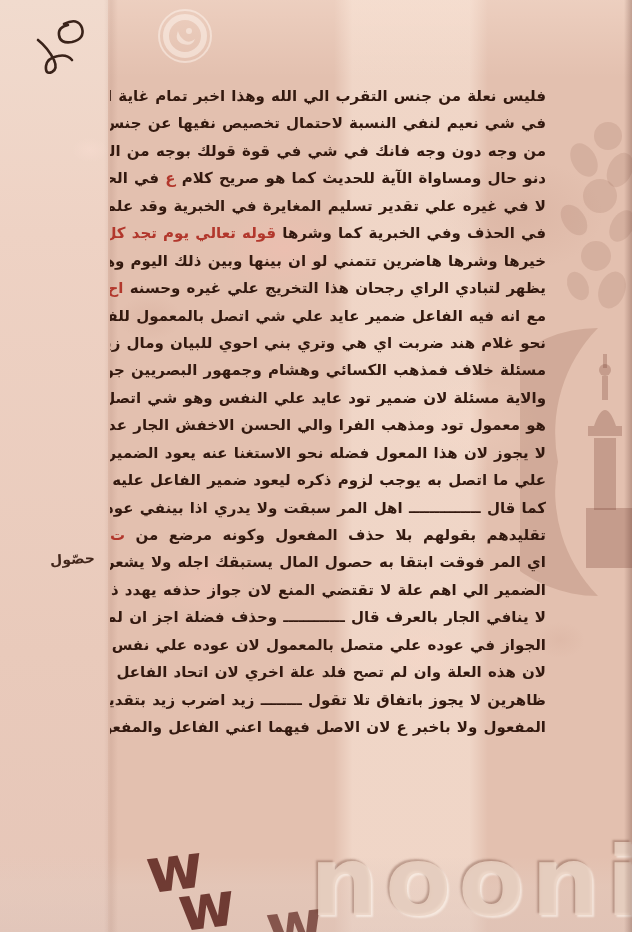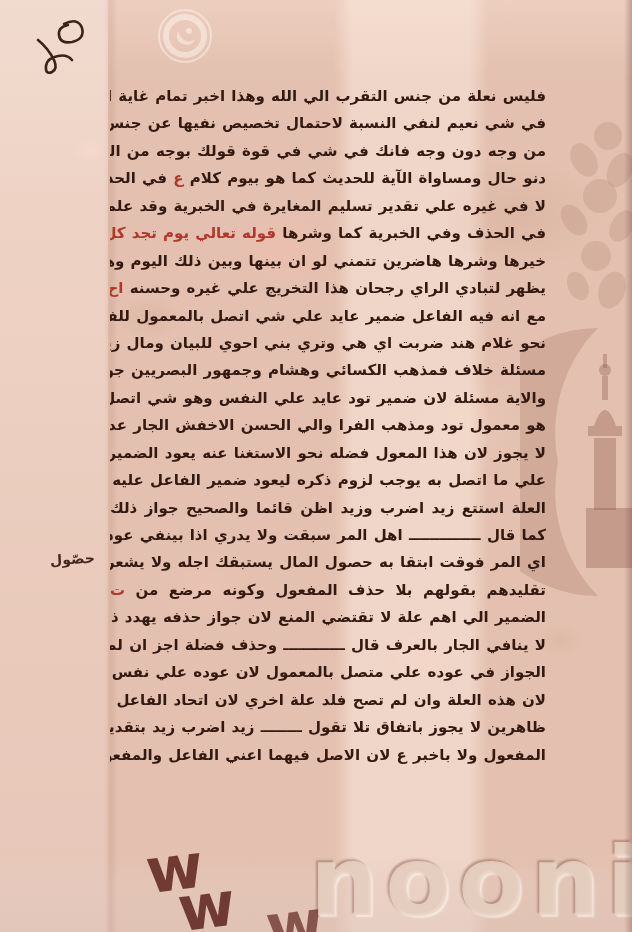--- a/index.html
+++ b/index.html
@@ -132,36 +132,35 @@
   </g>
   <text x="4" y="78" font-size="10" fill="transparent">٥</text>
 </svg>
 
 <div class="margin-note">حصّول</div>
 
 <div class="text-block" id="text-block">
     <div class="ms-line"><span class="ink">فليس نعلة من جنس التقرب الي الله وهذا اخبر تمام غاية التمام وقوله</span></div>
     <div class="ms-line"><span class="ink">في شي نعيم لنفي النسبة لاحتمال تخصيص نفيها عن جنس التقرب</span></div>
     <div class="ms-line"><span class="ink">من وجه دون وجه فانك في شي في قوة قولك بوجه من الوجوه وهو لا</span></div>
-    <div class="ms-line"><span class="ink">دنو حال ومساواة الآية للحديث كما هو بيوم كلام</span> <span class="red">ع</span> <span class="ink">في الحذفـــــــ</span></div>
+    <div class="ms-line"><span class="ink">دنو حال ومساواة الآية للحديث كما هو صريح كلام</span> <span class="red">ع</span> <span class="ink">في الحذفـــــــ</span></div>
     <div class="ms-line"><span class="ink">لا في غيره علي تقدير تسليم المغايرة في الخبرية وقد علمت انهما سوا</span></div>
     <div class="ms-line"><span class="ink">في الحذف وفي الخبرية كما وشرها</span> <span class="red">قوله تعالي يوم تجد كل نفس</span> </div>
     <div class="ms-line"><span class="ink">خيرها وشرها هاضرين تتمني لو ان بينها وبين ذلك اليوم وهو</span></div>
     <div class="ms-line"><span class="ink">يظهر لتبادي الراي رجحان هذا التخريج علي غيره وحسنه</span> <span class="red">اح</span> </div>
     <div class="ms-line"><span class="ink">مع انه فيه الفاعل ضمير عايد علي شي اتصل بالمعمول للفعل</span></div>
     <div class="ms-line"><span class="ink">نحو غلام هند ضربت اي هي وتري بني احوي للبيان ومال زيد اجد وهي</span></div>
     <div class="ms-line"><span class="ink">مسئلة خلاف فمذهب الكسائي وهشام وجمهور البصريين جوازه</span></div>
     <div class="ms-line"><span class="ink">والاية مسئلة لان ضمير تود عايد علي النفس وهو شي اتصل بيوم الذي</span></div>
     <div class="ms-line"><span class="ink">هو معمول تود ومذهب الفرا والي الحسن الاخفش الجار عدا وصله</span></div>
     <div class="ms-line"><span class="ink">لا يجوز لان هذا المعول فضله نحو الاستغنا عنه يعود الضمير</span></div>
     <div class="ms-line"><span class="ink">علي ما اتصل به يوجب لزوم ذكره ليعود ضمير الفاعل عليه ولهذه</span></div>
-    <div class="ms-line"><span class="ink">العلة استتع زيد اضرب وزيد اظن قائما والصحيح جواز ذلك</span></div>
     <div class="ms-line"><span class="ink">كما قال</span> <span class="ink">ــــــــــــــ</span> <span class="ink">اهل المر سبقت ولا يدري اذا بينفي عود الاماني</span></div>
+    <div class="ms-line"><span class="ink">تقليدهم بقولهم بلا حذف المفعول وكونه مرضع من</span> <span class="red">ت</span></div>
     <div class="ms-line"><span class="ink">اي المر فوقت ابتقا به حصول المال يستبقك اجله ولا يشعر</span></div>
-    <div class="ms-line"><span class="ink">تقليدهم بقولهم بلا حذف المفعول وكونه مرضع من</span> <span class="red">ت</span></div>
     <div class="ms-line"><span class="ink">الضمير الي اهم علة لا تقتضي المنع لان جواز حذفه يهدد ذا به</span></div>
     <div class="ms-line"><span class="ink">لا ينافي الجار بالعرف قال</span> <span class="ink">ــــــــــــ</span> <span class="ink">وحذف فضلة اجز ان لم يضر</span></div>
     <div class="ms-line"><span class="ink">الجواز في عوده علي متصل بالمعمول لان عوده علي نفس المفعول</span></div>
     <div class="ms-line"><span class="ink">لان هذه العلة وان لم تصح فلد علة اخري لان اتحاد الفاعل والمفعول</span></div>
     <div class="ms-line"><span class="ink">ظاهرين لا يجوز باتفاق تلا تقول</span> <span class="ink">ــــــــ</span> <span class="ink">زيد اضرب زيد بتقديم به</span></div>
     <div class="ms-line"><span class="ink">المفعول ولا باخبر ع لان الاصل فيهما اعني الفاعل والمفعول المباينة</span></div>
   </div>
 
 <div class="wm-w wm-w1">w</div>
 <div class="wm-w wm-w2">w</div>

